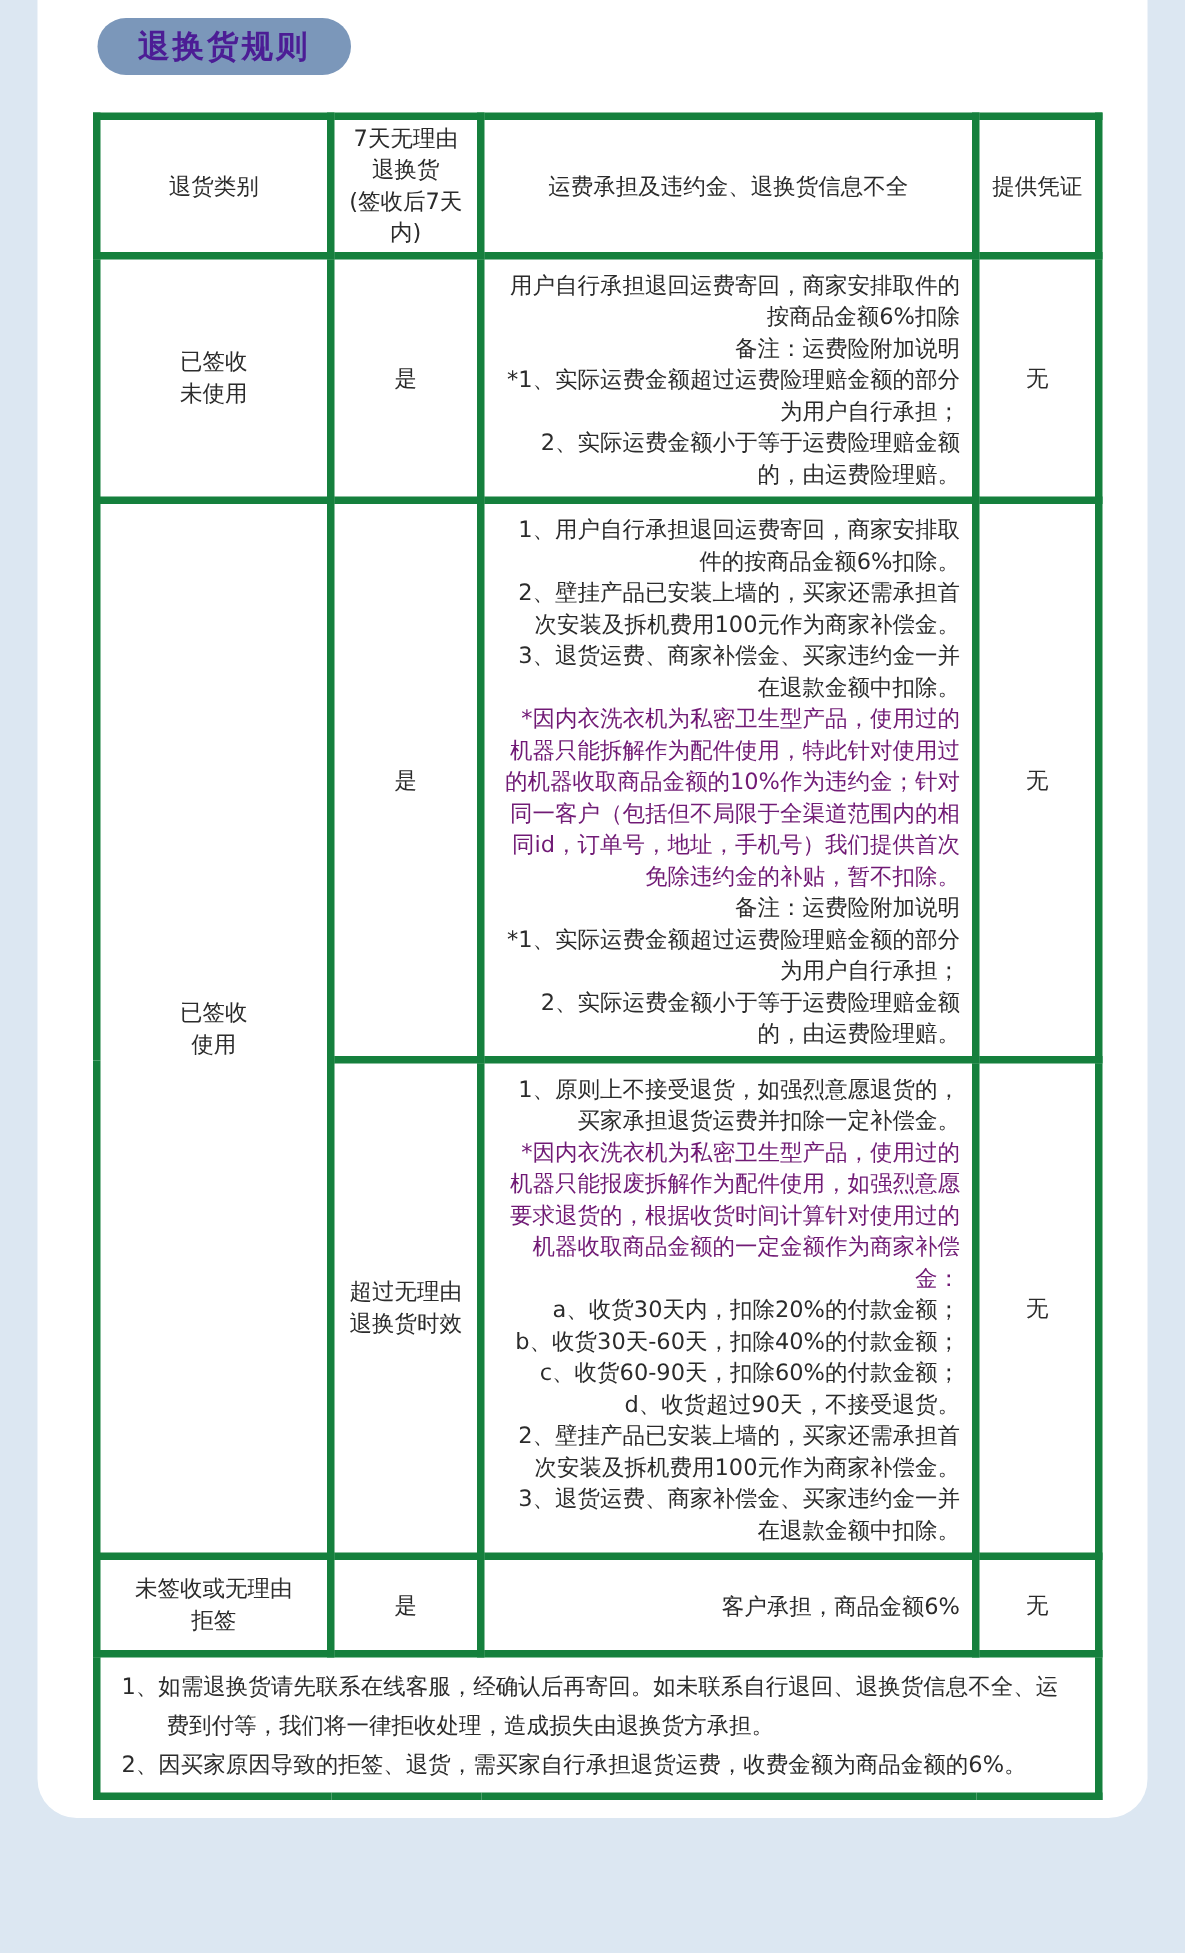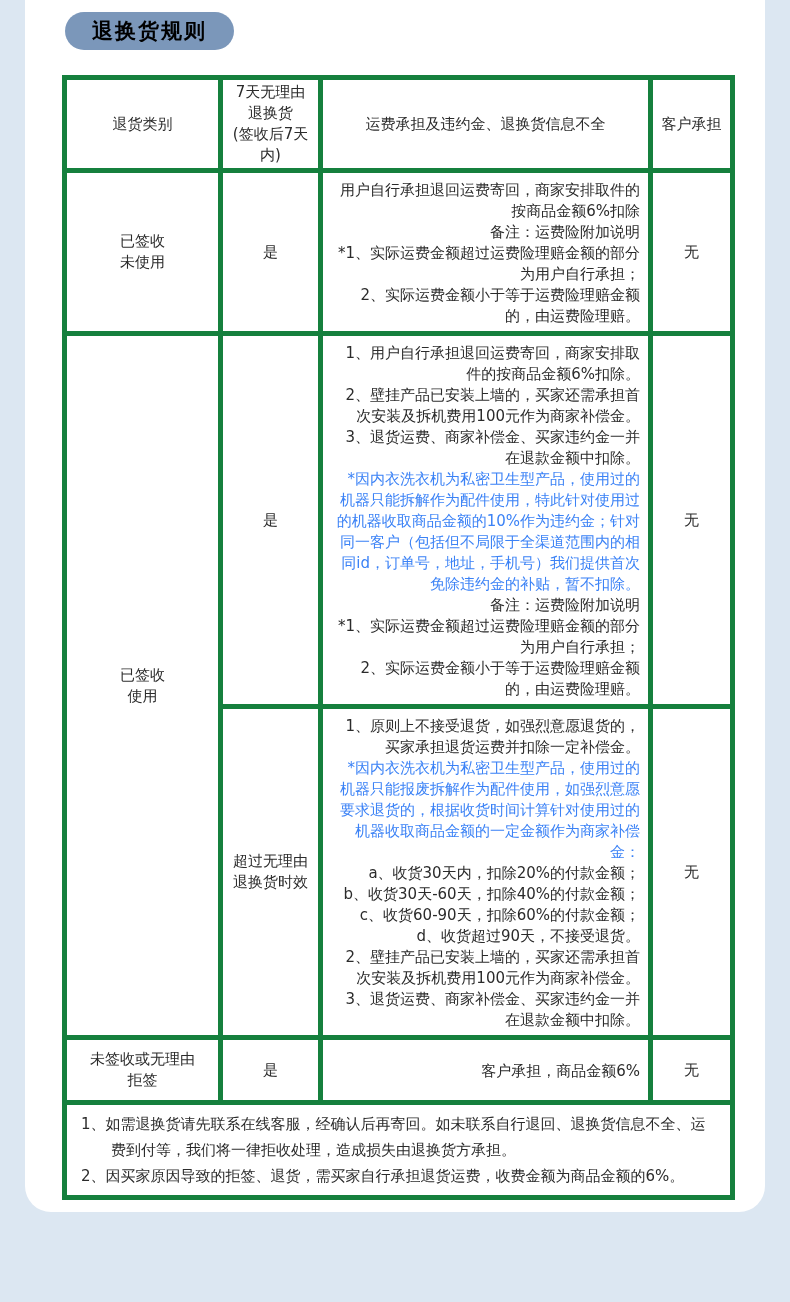--- a/index.html
+++ b/index.html
@@ -15,21 +15,21 @@
   }
   .card {
     position:absolute; left:25px; top:0;
     width:740px; height:1212px;
     background:#ffffff;
     border-radius:0 0 26px 26px;
   }
   .badge {
     position:absolute; left:40px; top:12px;
     background:#7b97ba;
-    color:#000000;
+    color:#4c1d95;
     font-size:21px; font-weight:bold;
     letter-spacing:2px;
     padding:7px 27px;
     border-radius:24px;
     line-height:24px;
   }
   .table-wrap {
     position:absolute; left:37px; top:75px;
   }
   table.policy {
@@ -56,21 +56,21 @@
     vertical-align:middle;
     white-space:pre-line;
     padding:2px 4px;
   }
   td.rules {
     vertical-align:top;
     text-align:right;
     padding:7px 8px 4px 10px;
   }
   td.rules p { margin:0; white-space:pre-line; }
-  .red { color:#3b82f6; }
+  .red { color:#701a75; }
   td.notes-cell {
     vertical-align:middle;
     padding:6px 14px;
     margin-left:20px;
   }
   td.notes-cell p.note {
     margin:0 0 0 2em;
     text-indent:-2em;
     line-height:26px;
     white-space:pre-line;
@@ -95,21 +95,21 @@
           <col style="width:82px">
         </colgroup>
 
         <tbody>
             <tr class="h-header">
           <th class="center">退货类别</th>
           <th class="center">7天无理由
 退换货
 (签收后7天内)</th>
           <th class="center">运费承担及违约金、退换货信息不全</th>
-          <th class="center">客户承担</th>
+          <th class="center">提供凭证</th>
         </tr>
 
         <tr class="h-r1">
           <td class="center">已签收
 未使用</td>
           <td class="center">是</td>
           <td class="rules">
             <p>用户自行承担退回运费寄回，商家安排取件的按商品金额6%扣除</p>
             <p>备注：运费险附加说明</p>
             <p>*1、实际运费金额超过运费险理赔金额的部分为用户自行承担；</p>

